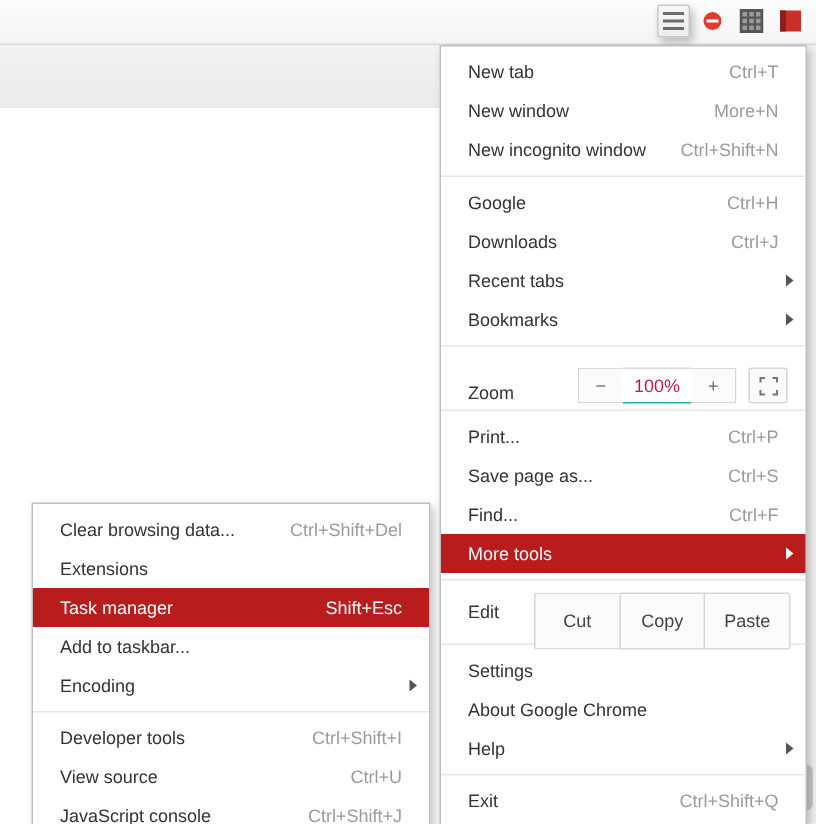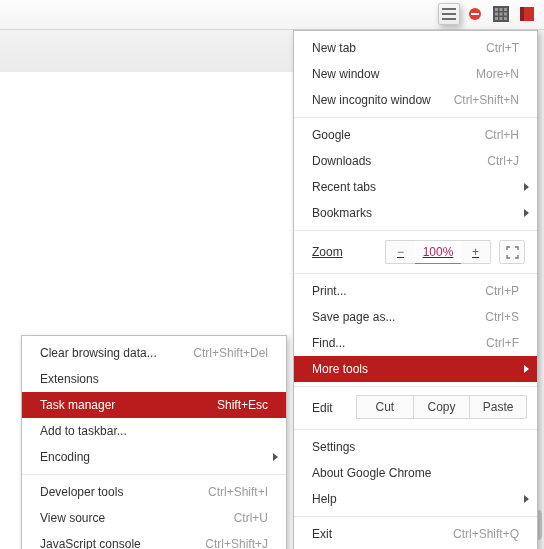--- a/index.html
+++ b/index.html
@@ -88,23 +88,22 @@
     border-left: 5px solid #555;
   }
   .row.sel .subarrow { border-left-color: #fff; }
   .sep {
     height: 1px; background: #e6e6e6;
     margin: 4px 0;
   }
 
   .zoom-row {
     height: 34px;
-    display: flex; align-items: center;
+    display: flex; align-items: flex-end;
     padding: 0 12px 0 18px;
-    text-decoration: underline;
   }
   .zoom-row .zlabel { flex: 1; }
   .zoom-row .zbtn {
     width: 30px; height: 24px;
     border: 1px solid #d7d7d7;
     display: flex; align-items: center; justify-content: center;
     color: #666; background: #fbfbfb;
   }
   .zoom-row .zval {
     width: 46px; text-align: center; color: #be185d;
@@ -126,21 +125,21 @@
     display: flex; align-items: stretch;
     padding: 0 0 0 18px;
   }
   .edit-row .elabel { flex: 0 0 44px; display:flex; align-items:center; }
   .edit-row .ebtn {
     flex: 1;
     border: 1px solid #d7d7d7;
     border-right: none;
     display: flex; align-items: center; justify-content: center;
     color: #444; background: #fbfbfb;
-    height: 24px; margin-top: 4px;
+    height: 38px; margin-top: 4px;
   }
   .edit-row .ebtn:last-child { border-right: 1px solid #d7d7d7; margin-right: 10px; border-radius: 0 2px 2px 0;}
   .edit-row .ebtn:first-of-type { border-radius: 2px 0 0 2px; }
 
   svg { display:block; }
 </style>
 </head>
 <body>
 
 <div class="toolbar">

